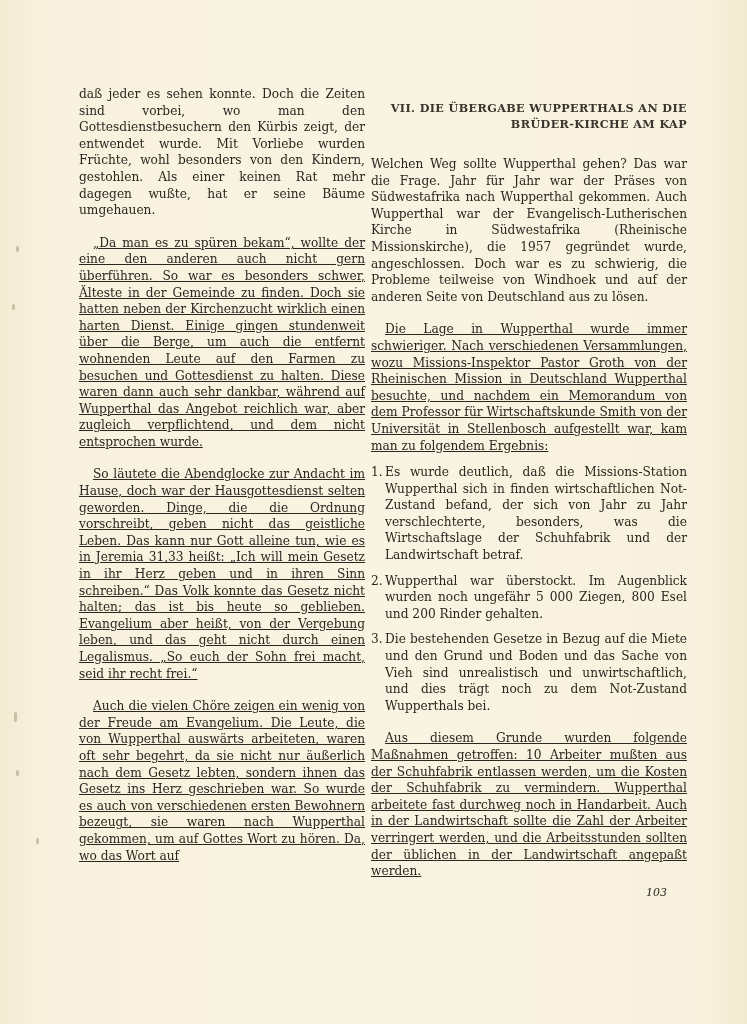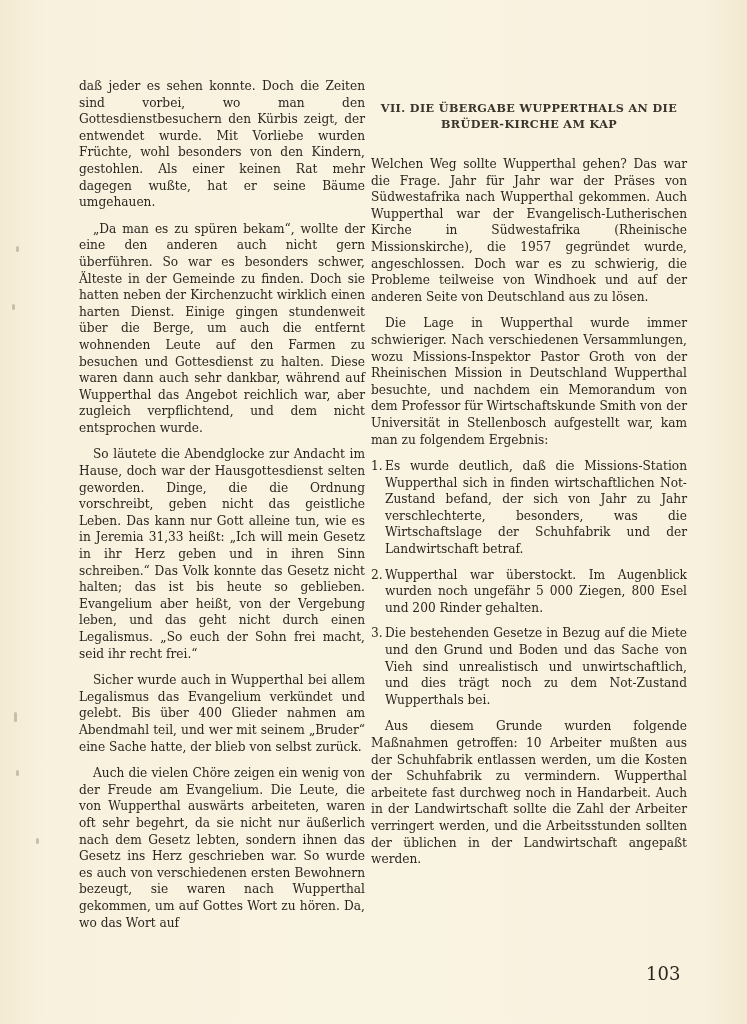--- a/index.html
+++ b/index.html
@@ -25,30 +25,30 @@
       position: absolute;
       top: 70px;
       font-size: 12.2px;
       line-height: 16.6px;
       text-align: justify;
       hyphens: manual;
     }
     .col-left { left: 79px; width: 286px; }
     .col-right { left: 371px; width: 316px; }
     .para {
-      margin: 8px 0 10px 0;
+      margin: 16px 0 10px 0;
       text-indent: 0;
     }
-    .para.indent { text-indent: 14px; }
+    .para.indent { text-indent: 14px; text-decoration: underline; }
     .heading {
       margin: 30px 0 24px 0;
       font-size: 11.2px;
       line-height: 16px;
       letter-spacing: 0.4px;
-      text-align: center;
+      text-align: right;
       font-variant: small-caps;
       text-transform: uppercase;
       color: #3a342c;
     }
     .list {
       margin: 0 0 10px 0;
       padding: 0;
       list-style: none;
     }
     .list-item {
@@ -57,43 +57,43 @@
       margin-bottom: 9px;
     }
     .list-num {
       position: absolute;
       left: 0;
       top: 0;
     }
     .page-number {
       position: absolute;
       left: 646px;
-      top: 963px;
-      font-size: 18px;
+      top: 886px;
+      font-size: 11px;
       color: #2b2620;
+      font-style: italic;
     }
     .mark {
       position: absolute;
       width: 3px;
       height: 6px;
       background: #b7ab93;
       border-radius: 2px;
       opacity: 0.7;
     }
   </style>
 </head>
 <body>
 
 <div class="page">
 
   <div class="col col-left">
     <p class="para">daß jeder es sehen konnte. Doch die Zeiten sind vorbei, wo man den Gottesdienstbesuchern den Kürbis zeigt, der entwendet wurde. Mit Vorliebe wurden Früchte, wohl besonders von den Kindern, gestohlen. Als einer keinen Rat mehr dagegen wußte, hat er seine Bäume umgehauen.</p>
     <p class="para indent">„Da man es zu spüren bekam“, wollte der eine den anderen auch nicht gern überführen. So war es besonders schwer, Älteste in der Gemeinde zu finden. Doch sie hatten neben der Kirchenzucht wirklich einen harten Dienst. Einige gingen stundenweit über die Berge, um auch die entfernt wohnenden Leute auf den Farmen zu besuchen und Gottesdienst zu halten. Diese waren dann auch sehr dankbar, während auf Wupperthal das Angebot reichlich war, aber zugleich verpflichtend, und dem nicht entsprochen wurde.</p>
     <p class="para indent">So läutete die Abendglocke zur Andacht im Hause, doch war der Hausgottesdienst selten geworden. Dinge, die die Ordnung vorschreibt, geben nicht das geistliche Leben. Das kann nur Gott alleine tun, wie es in Jeremia 31,33 heißt: „Ich will mein Gesetz in ihr Herz geben und in ihren Sinn schreiben.“ Das Volk konnte das Gesetz nicht halten; das ist bis heute so geblieben. Evangelium aber heißt, von der Vergebung leben, und das geht nicht durch einen Legalismus. „So euch der Sohn frei macht, seid ihr recht frei.“</p>
-    <p class="para indent">Sicher wurde auch in Wupperthal bei allem Legalismus das Evangelium verkündet und gelebt. Bis über 400 Glieder nahmen am Abendmahl teil, und wer mit seinem „Bruder“ eine Sache hatte, der blieb von selbst zurück.</p>
     <p class="para indent">Auch die vielen Chöre zeigen ein wenig von der Freude am Evangelium. Die Leute, die von Wupperthal auswärts arbeiteten, waren oft sehr begehrt, da sie nicht nur äußerlich nach dem Gesetz lebten, sondern ihnen das Gesetz ins Herz geschrieben war. So wurde es auch von verschiedenen ersten Bewohnern bezeugt, sie waren nach Wupperthal gekommen, um auf Gottes Wort zu hören. Da, wo das Wort auf</p>
   </div>
 
   <div class="col col-right">
     <h2 class="heading">VII. Die Übergabe Wupperthals an die Brüder-Kirche am Kap</h2>
     <p class="para">Welchen Weg sollte Wupperthal gehen? Das war die Frage. Jahr für Jahr war der Präses von Südwestafrika nach Wupperthal gekommen. Auch Wupperthal war der Evangelisch-Lutherischen Kirche in Südwestafrika (Rheinische Missionskirche), die 1957 gegründet wurde, angeschlossen. Doch war es zu schwierig, die Probleme teilweise von Windhoek und auf der anderen Seite von Deutschland aus zu lösen.</p>
     <p class="para indent">Die Lage in Wupperthal wurde immer schwieriger. Nach verschiedenen Versammlungen, wozu Missions-Inspektor Pastor Groth von der Rheinischen Mission in Deutschland Wupperthal besuchte, und nachdem ein Memorandum von dem Professor für Wirtschaftskunde Smith von der Universität in Stellenbosch aufgestellt war, kam man zu folgendem Ergebnis:</p>
     <ul class="list">
       <li class="list-item">
         <span class="list-num">1.</span>

